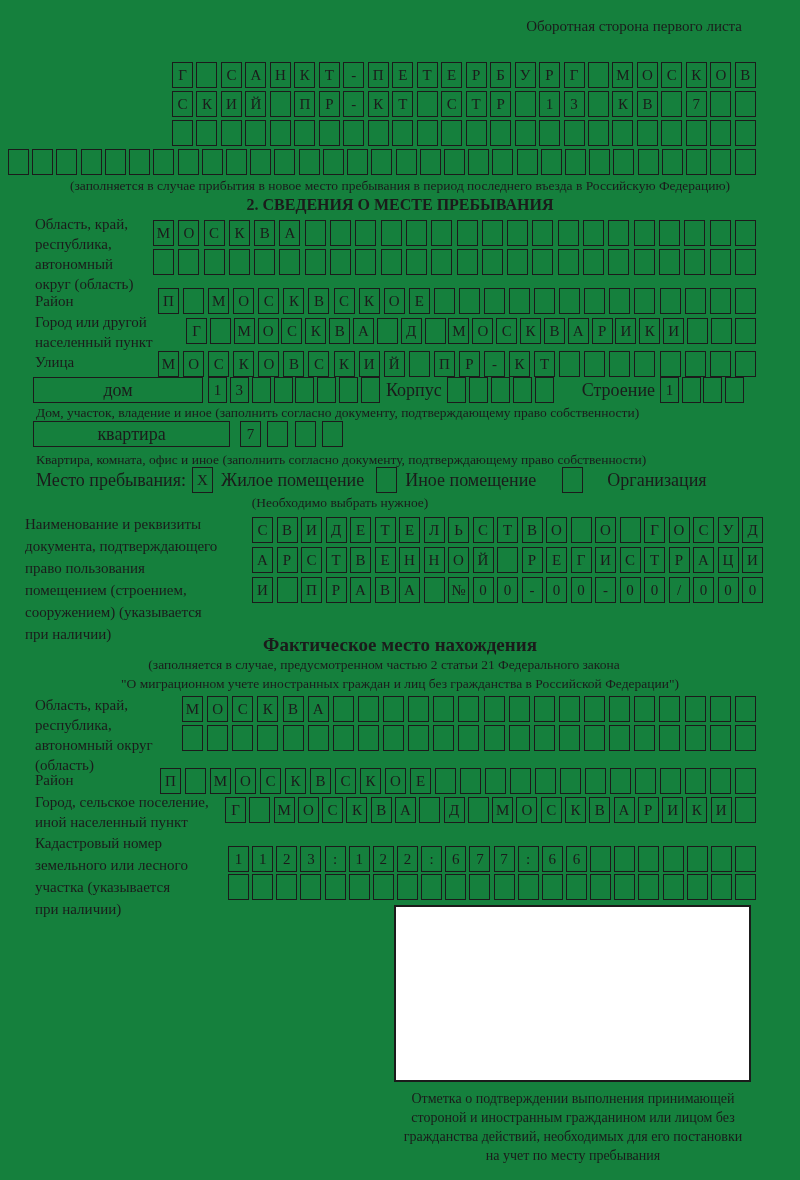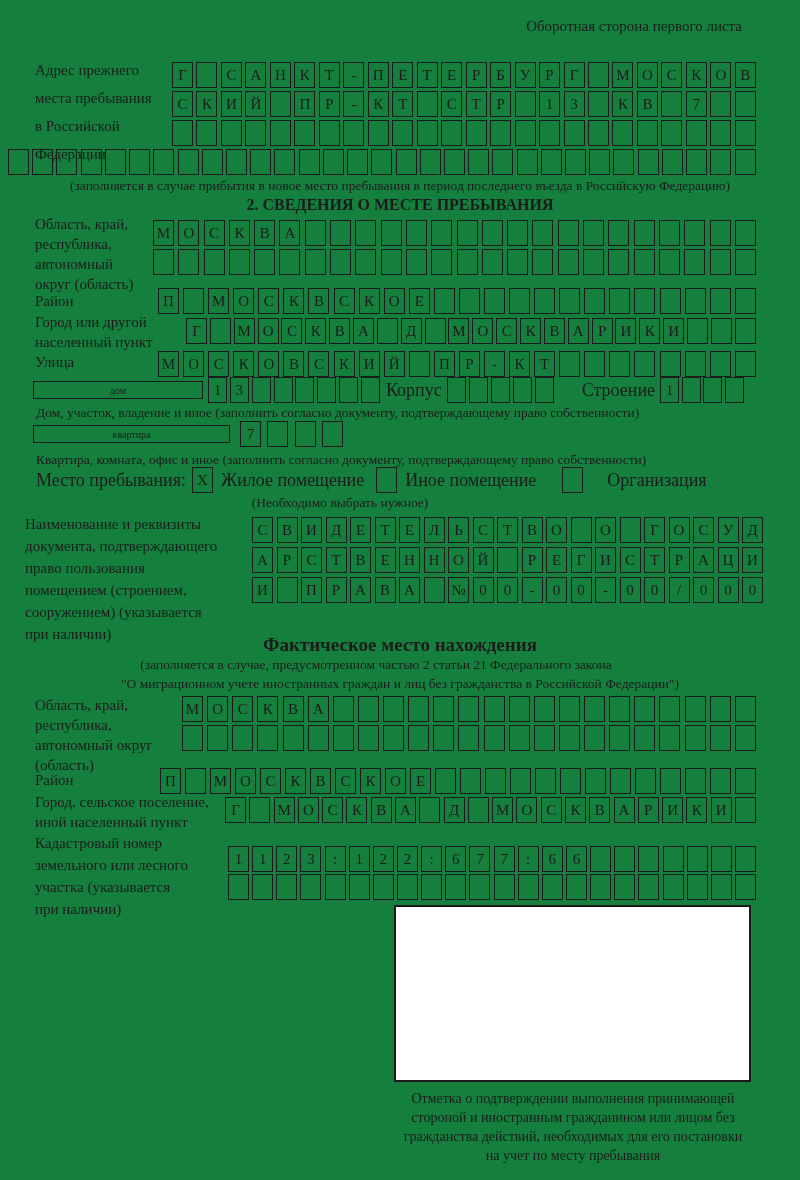--- a/index.html
+++ b/index.html
@@ -6,42 +6,38 @@
   .page{position:relative;width:800px;height:1180px;background:#15803d;
         font-family:"Liberation Serif",serif;color:#1b1b1b;overflow:hidden;}
   .abs{position:absolute;}
   .label{font-size:15px;line-height:20px;white-space:pre-line;}
   .label-wide{line-height:28px;}
   .lh22{line-height:22px;}
   .boxes{display:flex;justify-content:space-between;}
   .cell{box-sizing:border-box;flex:0 0 auto;width:21px;height:26px;border:1.7px solid #1b1b1b;
         display:flex;align-items:center;justify-content:center;font-size:15px;line-height:1;}
   .mini{width:19px;}
-  .widebox{box-sizing:border-box;border:1.7px solid #1b1b1b;height:18px;
-        display:flex;align-items:center;justify-content:center;font-size:10px;flex:0 0 auto;}
+  .widebox{box-sizing:border-box;border:1.7px solid #1b1b1b;height:26px;
+        display:flex;align-items:center;justify-content:center;font-size:18px;flex:0 0 auto;}
   .caption{font-size:13.5px;line-height:16px;}
   .center{text-align:center;}
   .bold{font-weight:bold;}
   .title{font-size:16px;font-weight:bold;}
   .inline-label{font-size:18px;white-space:nowrap;}
   .flexrow{display:flex;align-items:center;}
   .rect{box-sizing:border-box;border:2px solid #1b1b1b;background:#ffffff;}
   .bcap{font-size:14px;line-height:19px;white-space:pre-line;}
 </style>
 </head>
 <body>
 
 <div class="page">
 
   <div class="abs" style="top:18px;right:58px;font-size:15px;">Оборотная сторона первого листа</div>
 
-  <div class="abs label label-wide" style="left:35px;top:56px;width:135px;">Адрес прежнего
-места пребывания
-в Российской
-Федерации</div>
   <div class="abs boxes" style="left:172px;top:62px;width:584px;">
       <span class="cell">Г</span>
       <span class="cell"></span>
       <span class="cell">С</span>
       <span class="cell">А</span>
       <span class="cell">Н</span>
       <span class="cell">К</span>
       <span class="cell">Т</span>
       <span class="cell">-</span>
       <span class="cell">П</span>
@@ -414,21 +410,21 @@
       <span class="cell">-</span>
       <span class="cell">0</span>
       <span class="cell">0</span>
       <span class="cell">/</span>
       <span class="cell">0</span>
       <span class="cell">0</span>
       <span class="cell">0</span>
     </div>
 
   <div class="abs center bold" style="left:0;top:634px;width:800px;font-size:19px;">Фактическое место нахождения</div>
-  <div class="abs caption center" style="left:0;top:657px;width:752px;">(заполняется в случае, предусмотренном частью 2 статьи 21 Федерального закона</div>
+  <div class="abs caption center" style="left:0;top:657px;width:752px;padding-left:8px;">(заполняется в случае, предусмотренном частью 2 статьи 21 Федерального закона</div>
   <div class="abs caption center" style="left:0;top:676px;width:800px;">"О миграционном учете иностранных граждан и лиц без гражданства в Российской Федерации")</div>
 
   <div class="abs label" style="left:35px;top:695px;width:150px;">Область, край,
 республика,
 автономный округ
 (область)</div>
   <div class="abs boxes" style="left:182px;top:696px;width:574px;">
       <span class="cell">М</span>
       <span class="cell">О</span>
       <span class="cell">С</span>

